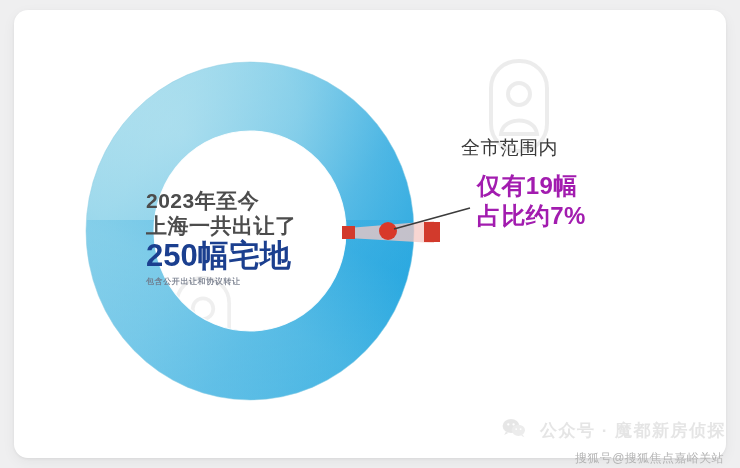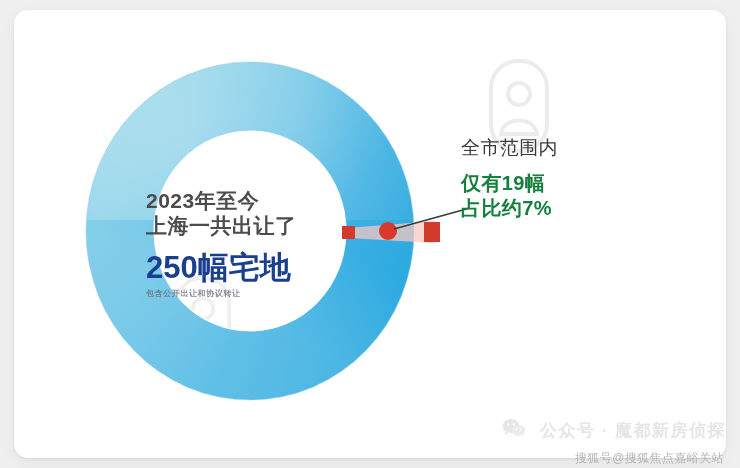--- a/index.html
+++ b/index.html
@@ -67,21 +67,21 @@
     line-height: 1.0;
   }
   .ct-line {
     color: #4c4c4c;
     font-size: 21px;
     font-weight: 700;
     letter-spacing: 0.5px;
     white-space: nowrap;
   }
   #ct-line1 { margin-bottom: 4px; }
-  #ct-line2 { margin-bottom: 16px; }
+  #ct-line2 { margin-bottom: 4px; }
   #ct-big {
     color: #1b3f8f;
     font-size: 31px;
     font-weight: 800;
     letter-spacing: 0px;
     white-space: nowrap;
     margin-top: 4px;
   }
   #ct-note {
     color: #6e7585;
@@ -111,26 +111,27 @@
   }
   .co-head {
     color: #3b3b3b;
     font-size: 19px;
     font-weight: 400;
     letter-spacing: 0.4px;
     line-height: 1.45;
     white-space: nowrap;
   }
   .co-red {
-    color: #15803d;
-    font-size: 20px;
+    color: #a21caf;
+    font-size: 24px;
     font-weight: 800;
     letter-spacing: 0.4px;
     line-height: 1.28;
     white-space: nowrap;
+    margin-left: 16px;
   }
   #co-red1 { margin-top: 9px; }
 
   
   #wechat-mark {
     position: absolute;
     left: 488px;
     top: 408px;
     display: flex;
     align-items: flex-end;

